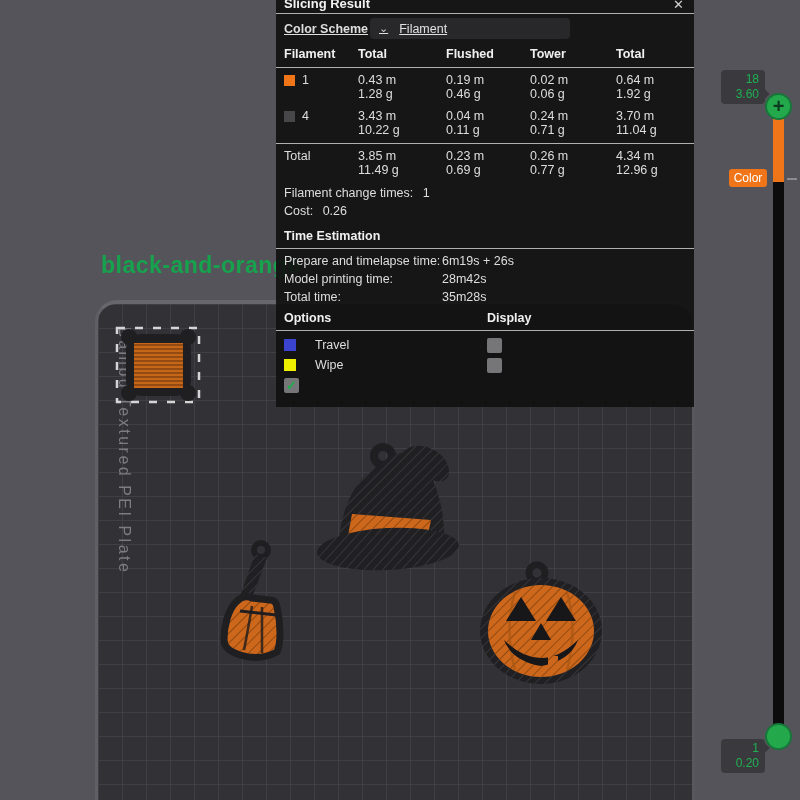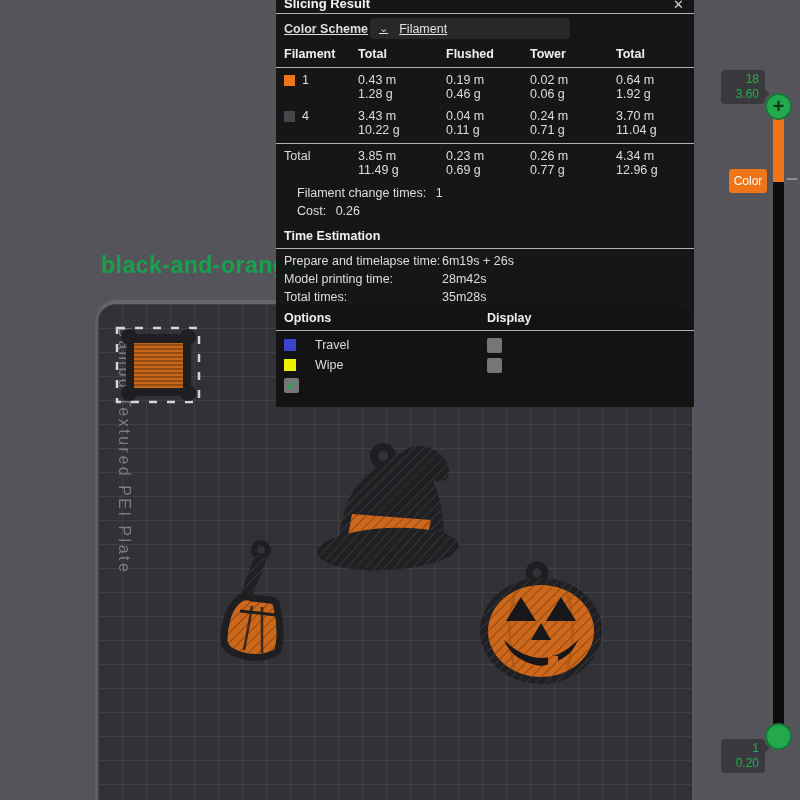--- a/index.html
+++ b/index.html
@@ -36,21 +36,21 @@
             display:flex;align-items:center;padding:0 9px;color:#e2e2e2;cursor:pointer;}
   .chev{margin-right:11px;font-size:11px;color:#cfcfcf;}
   .thead,.trow{display:grid;grid-template-columns:74px 88px 84px 86px 1fr;padding:0 8px;}
   .thead{font-weight:bold;padding-top:5px;padding-bottom:6px;color:#f0f0f0;}
   .trow{padding-top:5px;padding-bottom:3px;}
   .cell div{line-height:14px;}
   .fil{display:flex;align-items:flex-start;gap:7px;}
   .swatch{width:11px;height:11px;margin-top:2px;flex:0 0 auto;}
   .kv{display:flex;padding:2px 8px;line-height:14px;}
   .kv .k{width:158px;flex:0 0 auto;}
-  .inline-row{padding:2px 21px;line-height:14px;}
+  .inline-row{padding:2px 8px;line-height:14px;}
   .inline-row .v{margin-left:6px;}
   .heading{font-weight:bold;color:#f0f0f0;padding:9px 8px 5px;}
   .opts-head{display:grid;grid-template-columns:203px 1fr;padding:5px 8px 5px;font-weight:bold;color:#f0f0f0;}
   .opt-row{display:grid;grid-template-columns:203px 1fr;padding:2.5px 8px;align-items:center;}
   .opt-label{display:flex;gap:19px;align-items:center;}
   .opt-swatch{width:12px;height:12px;flex:0 0 auto;}
   .checkbox{width:15px;height:15px;background:#767679;border-radius:2px;cursor:pointer;
             color:#1fae4e;font-size:13px;font-weight:bold;line-height:15px;text-align:center;}
 
   
@@ -58,21 +58,21 @@
          background:#0c0c0c;border-radius:5px;z-index:5;cursor:pointer;}
   .track-orange{position:absolute;left:773px;top:110px;width:11px;height:72px;
          background:#ef7518;border-radius:5px 5px 0 0;z-index:6;}
   .tick{position:absolute;left:787px;top:178px;width:10px;height:2px;background:#8d8d91;z-index:5;}
   .handle{position:absolute;width:27px;height:27px;border-radius:50%;box-sizing:border-box;
           background:#23a94c;border:2px solid #17763a;z-index:7;cursor:grab;
           color:#0d3a1e;font-size:20px;font-weight:bold;
           display:flex;align-items:center;justify-content:center;line-height:1;padding-bottom:2px;}
   .handle-top{left:765px;top:93px;}
   .handle-bottom{left:765px;top:723px;}
-  .color-badge{position:absolute;left:729px;top:169px;width:38px;height:24px;z-index:6;
+  .color-badge{position:absolute;left:729px;top:169px;width:38px;height:18px;z-index:6;
          background:#ef7518;color:#fff;border-radius:3px;font-size:12px;cursor:pointer;
          display:flex;align-items:center;justify-content:center;}
   .tooltip{position:absolute;background:#3a3a3e;border-radius:4px;color:#1eb152;
          font-size:12px;text-align:right;line-height:15px;padding:2px 6px;z-index:6;min-width:32px;}
   .tt-top{left:721px;top:70px;}
   .tt-bottom{left:721px;top:739px;}
   .arr{position:absolute;width:8px;height:8px;background:#3a3a3e;transform:rotate(45deg);}
   .tt-top .arr{right:-3px;bottom:6px;}
   .tt-bottom .arr{right:-3px;top:5px;}
 </style>
@@ -251,21 +251,21 @@
 
   <div class="kv" style="margin-top:3px">
     <span class="k">Prepare and timelapse time:</span>
     <span>6m19s + 26s</span>
   </div>
   <div class="kv">
     <span class="k">Model printing time:</span>
     <span>28m42s</span>
   </div>
   <div class="kv">
-    <span class="k">Total times:</span>
+    <span class="k">Total time:</span>
     <span>35m28s</span>
   </div>
 
   <div class="opts-head">
     <span>Options</span>
     <span>Display</span>
   </div>
   <div class="hr"></div>
 
   <div class="opt-row" style="margin-top:4px">

